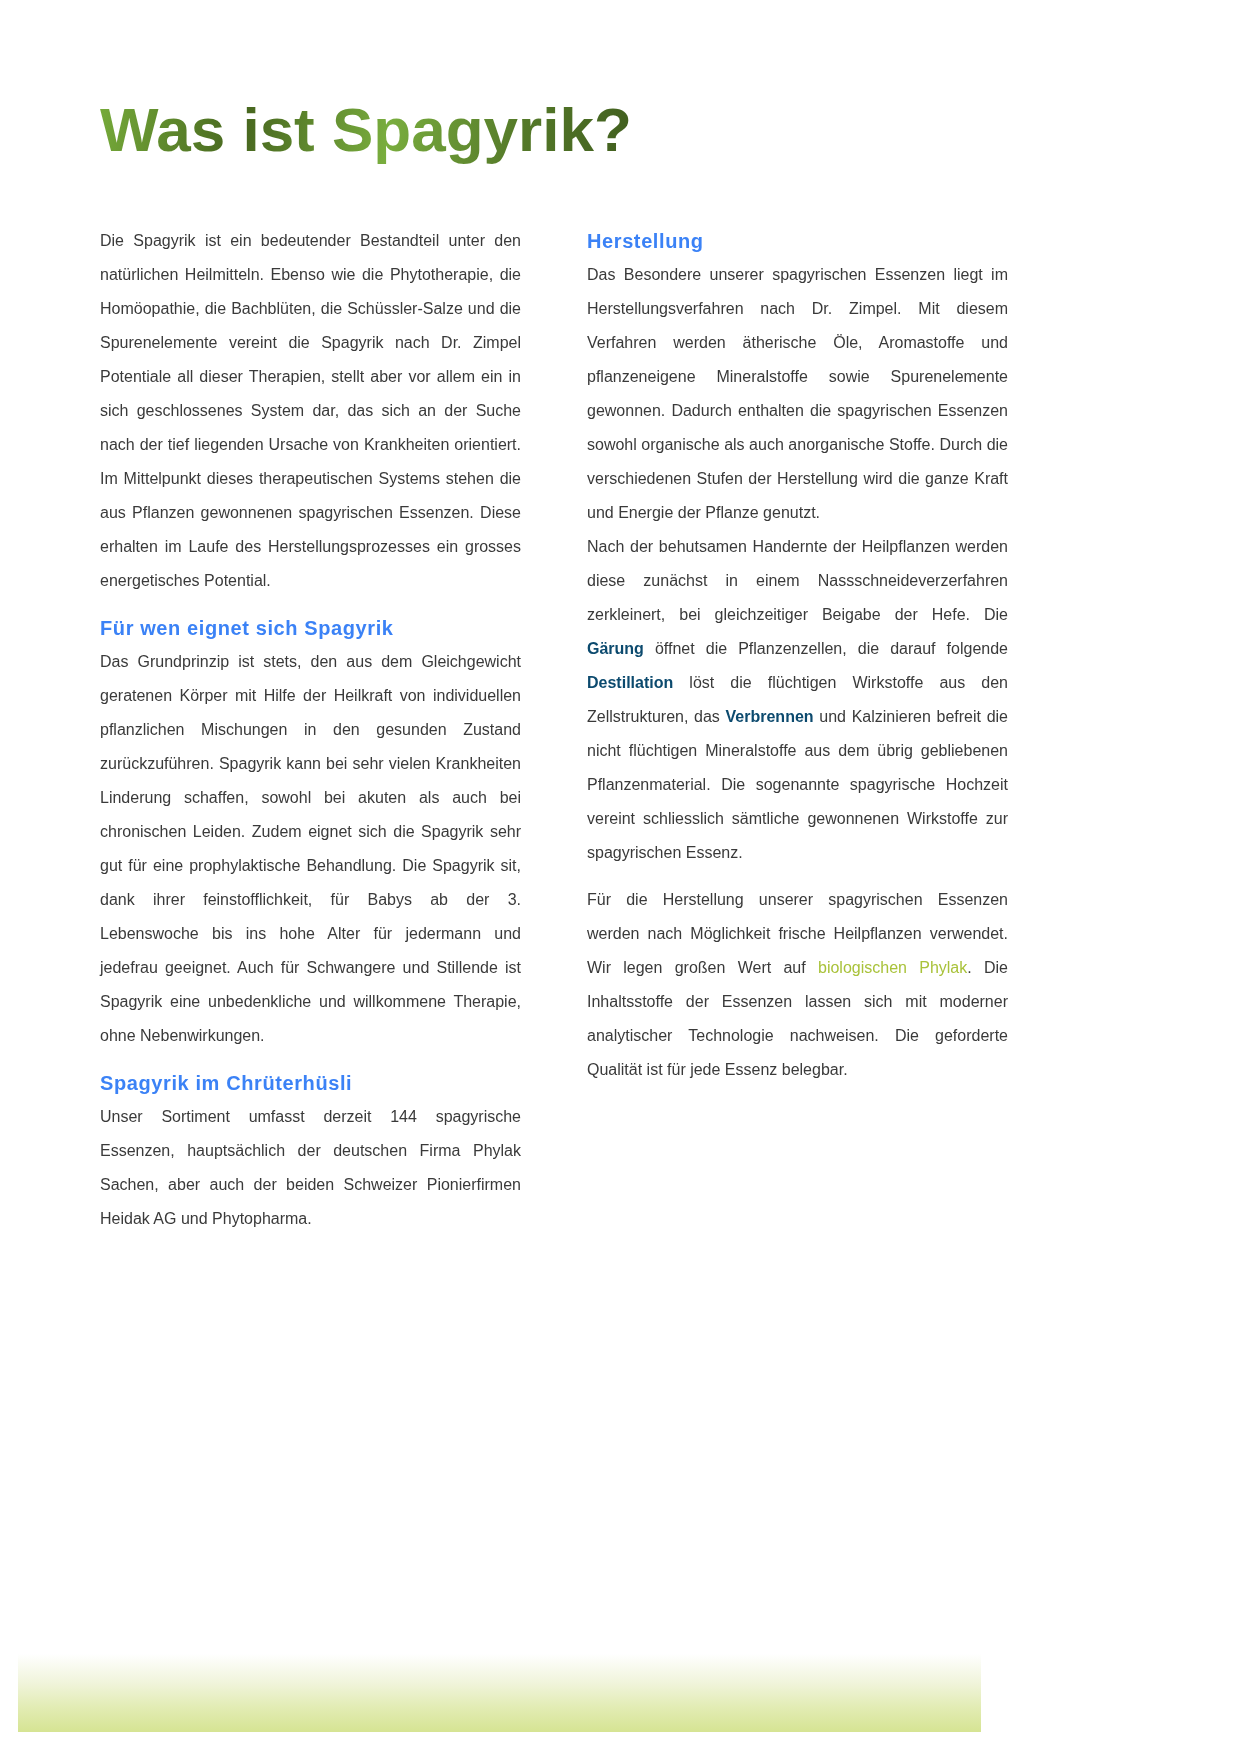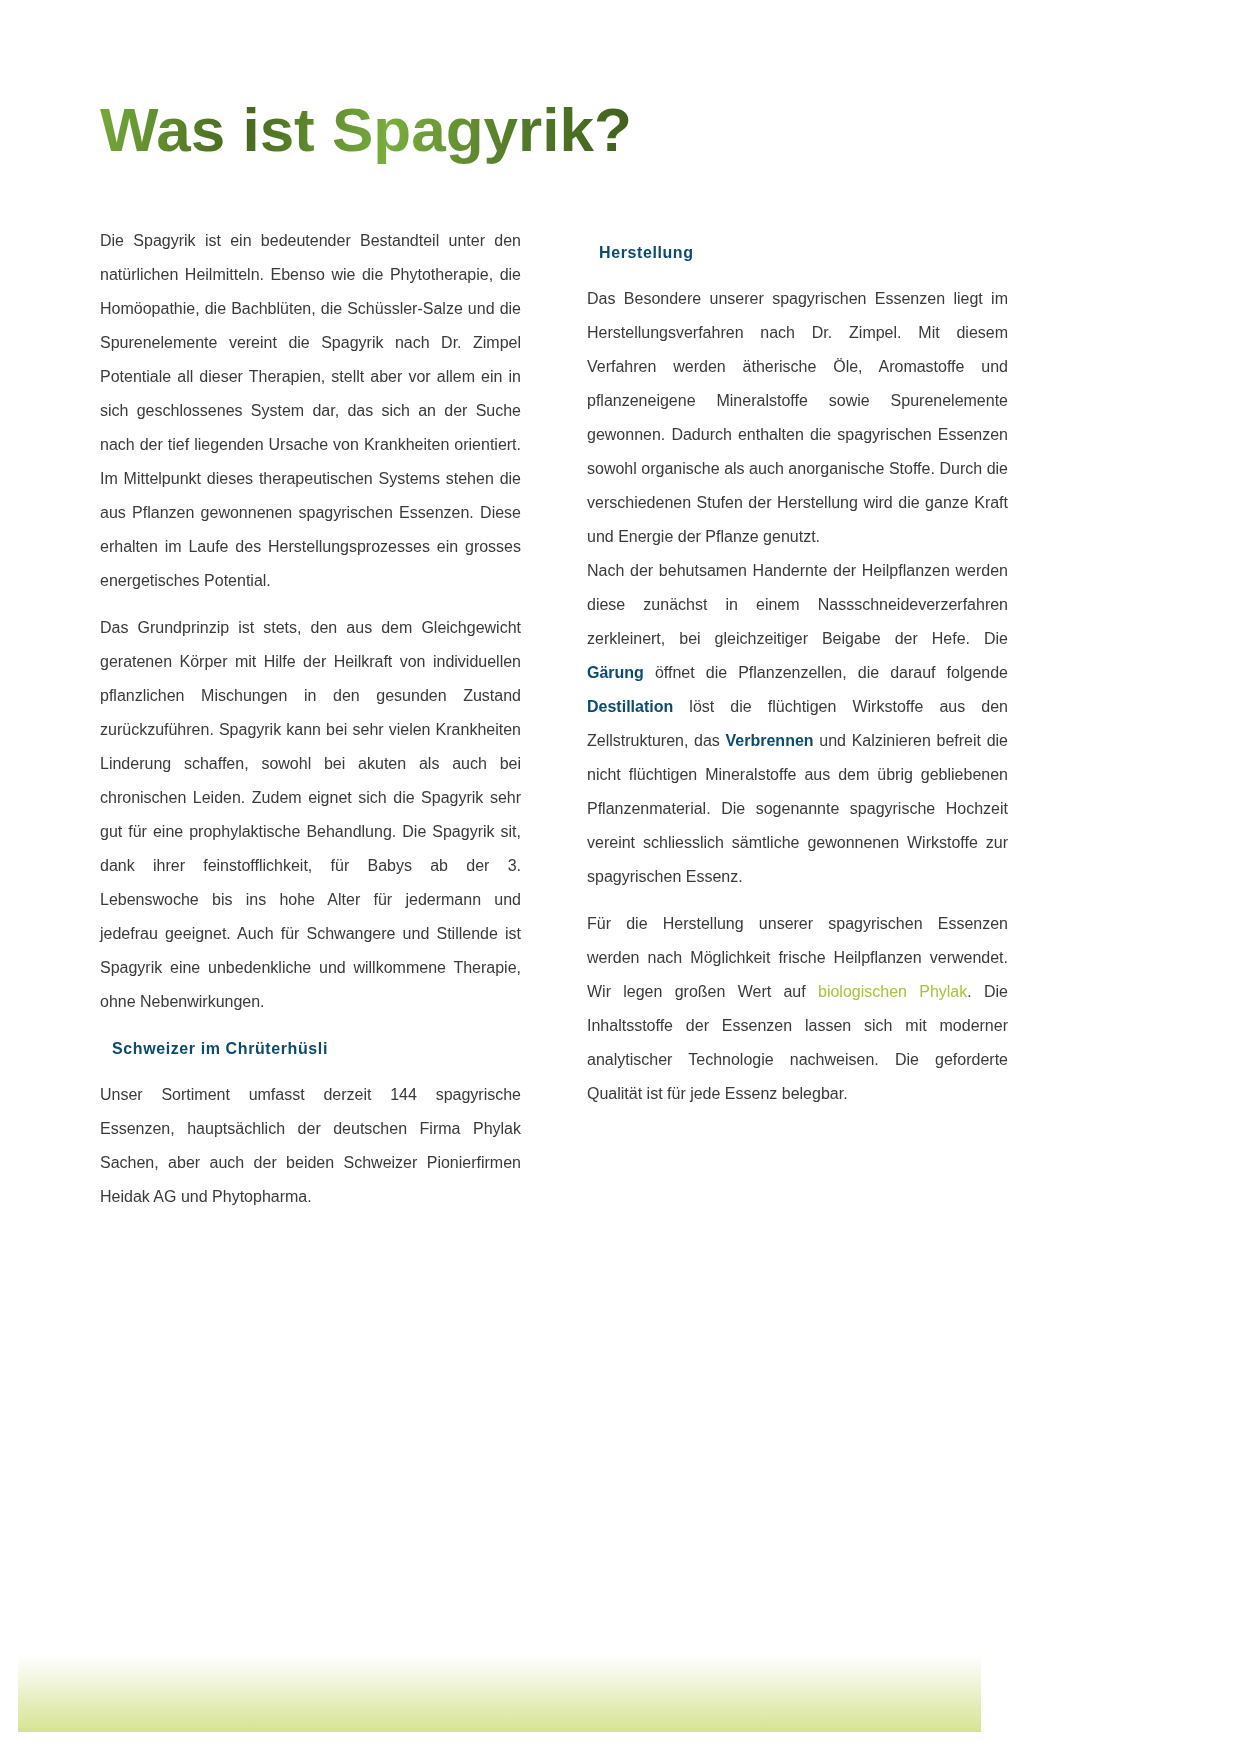--- a/index.html
+++ b/index.html
@@ -47,26 +47,26 @@
     display: flex;
     gap: 66px;
   }
   .col {
     width: 421px;
   }
   .section + .section {
     margin-top: 13px;
   }
   .section h2 {
-    margin: 12px;
-    font-size: 16px;
+    margin: 0;
+    font-size: 20px;
     font-weight: bold;
     letter-spacing: 0.6px;
     line-height: 34px;
-    color: #0c4a6e;
+    color: #3b82f6;
   }
   .section p {
     margin: 0;
     font-size: 16px;
     line-height: 34px;
     color: #3a3a3a;
     text-align: justify;
     hyphens: none;
   }
   .section p span.bold {
@@ -94,24 +94,25 @@
 
 <div class="page">
   <div class="content">
     <h1 class="doc-title">Was ist Spagyrik?</h1>
     <div class="columns">
       <div class="col">
           <section class="section">
             <p><span>Die Spagyrik ist ein bedeutender Bestandteil unter den natürlichen Heilmitteln. Ebenso wie die Phytotherapie, die Homöopathie, die Bachblüten, die Schüssler-Salze und die Spurenelemente vereint die Spagyrik nach Dr. Zimpel Potentiale all dieser Therapien, stellt aber vor allem ein in sich geschlossenes System dar, das sich an der Suche nach der tief liegenden Ursache von Krankheiten orientiert. Im Mittelpunkt dieses therapeutischen Systems stehen die aus Pflanzen gewonnenen spagyrischen Essenzen. Diese erhalten im Laufe des Herstellungsprozesses ein grosses energetisches Potential.</span></p>
           </section>
           <section class="section">
+            <h2>Für wen eignet sich Spagyrik</h2>
             <p><span>Das Grundprinzip ist stets, den aus dem Gleichgewicht geratenen Körper mit Hilfe der Heilkraft von individuellen pflanzlichen Mischungen in den gesunden Zustand zurückzuführen. Spagyrik kann bei sehr vielen Krankheiten Linderung schaffen, sowohl bei akuten als auch bei chronischen Leiden. Zudem eignet sich die Spagyrik sehr gut für eine prophylaktische Behandlung. Die Spagyrik sit, dank ihrer feinstofflichkeit, für Babys ab der 3. Lebenswoche bis ins hohe Alter für jedermann und jedefrau geeignet. Auch für Schwangere und Stillende ist Spagyrik eine unbedenkliche und willkommene Therapie, ohne Nebenwirkungen.</span></p>
           </section>
           <section class="section">
-            <h2>Schweizer im Chrüterhüsli</h2>
+            <h2>Spagyrik im Chrüterhüsli</h2>
             <p><span>Unser Sortiment umfasst derzeit 144 spagyrische Essenzen, hauptsächlich der deutschen Firma Phylak Sachen, aber auch der beiden Schweizer Pionierfirmen Heidak AG und Phytopharma.</span></p>
           </section>
         </div>
       <div class="col">
           <section class="section">
             <h2>Herstellung</h2>
             <p><span>Das Besondere unserer spagyrischen Essenzen liegt im Herstellungsverfahren nach Dr. Zimpel. Mit diesem Verfahren werden ätherische Öle, Aromastoffe und pflanzeneigene Mineralstoffe sowie Spurenelemente gewonnen. Dadurch enthalten die spagyrischen Essenzen sowohl organische als auch anorganische Stoffe. Durch die verschiedenen Stufen der Herstellung wird die ganze Kraft und Energie der Pflanze genutzt.</span></p>
             <p><span>Nach der behutsamen Handernte der Heilpflanzen werden diese zunächst in einem Nassschneideverzerfahren zerkleinert, bei gleichzeitiger Beigabe der Hefe. Die </span><span class="bold">Gärung</span><span> öffnet die Pflanzenzellen, die darauf folgende </span><span class="bold">Destillation</span><span> löst die flüchtigen Wirkstoffe aus den Zellstrukturen, das </span><span class="bold">Verbrennen</span><span> und Kalzinieren befreit die nicht flüchtigen Mineralstoffe aus dem übrig gebliebenen Pflanzenmaterial. Die sogenannte spagyrische Hochzeit vereint schliesslich sämtliche gewonnenen Wirkstoffe zur spagyrischen Essenz.</span></p>
           </section>
           <section class="section">

